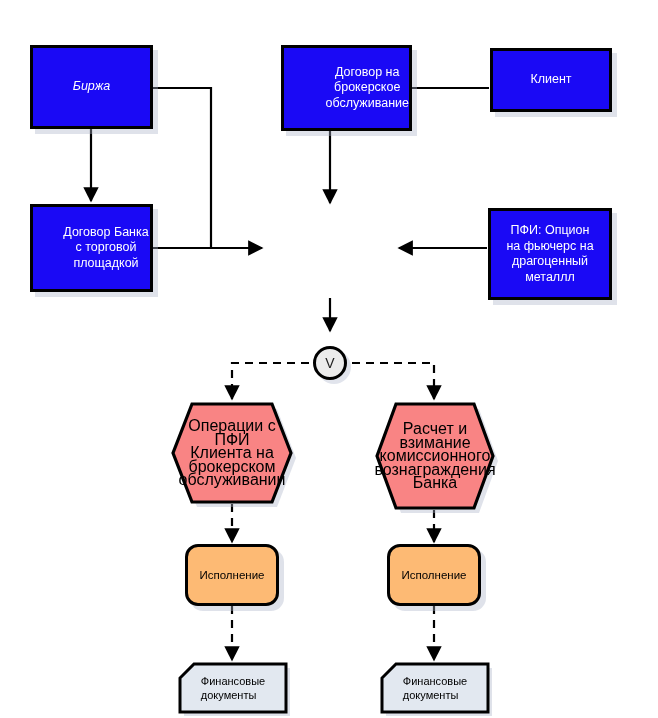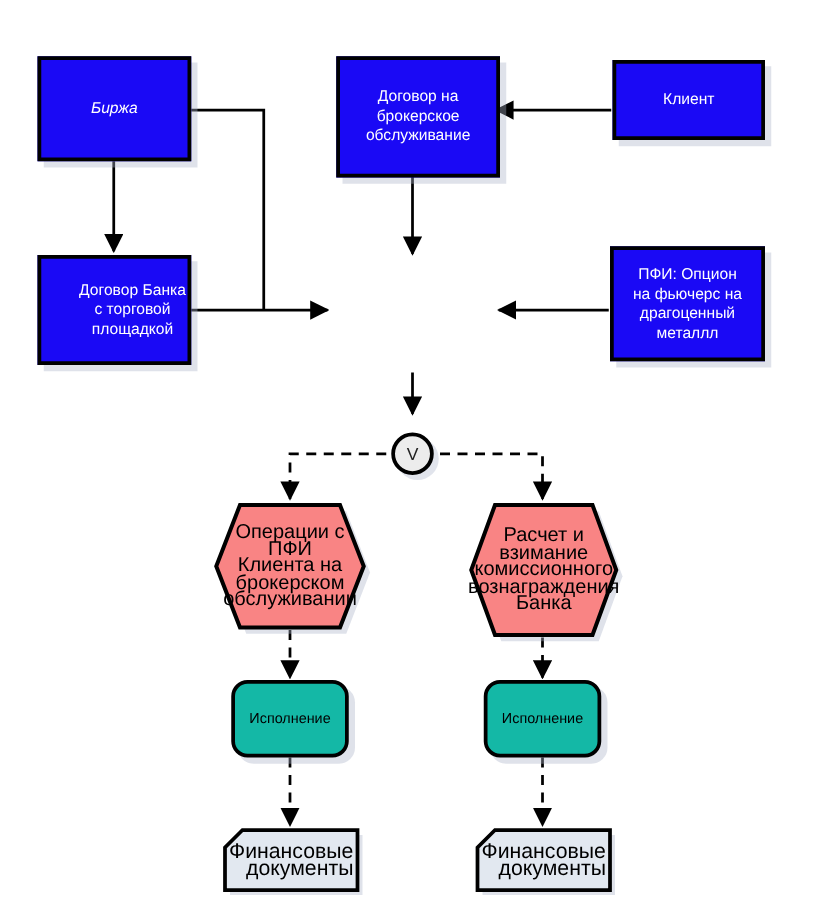--- a/index.html
+++ b/index.html
@@ -80,21 +80,21 @@
     justify-content: center;
     text-align: center;
     color: #000000;
     font-size: 16px;
     line-height: 13.5px;
     white-space: pre-line;
     z-index: 2;
   }
   
   .box-green {
-    background: #14b8a6;
+    background: #fdba74;
     border: 3px solid #000000;
     border-radius: 13px;
     box-shadow: 5px 5px 0 rgba(170,178,201,0.38);
   }
   .box-green .lbl {
     color: #000000;
     font-size: 11.5px;
     line-height: 14px;
   }
   
@@ -107,23 +107,23 @@
     left: 0; top: 0;
     overflow: visible;
   }
   .doc-wrap .lbl {
     position: absolute;
     left: 0; top: 0;
     width: 100%; height: 100%;
     display: flex;
     align-items: center;
     justify-content: center;
-    text-align: right;
-    color: #000000;
-    font-size: 17px;
+    text-align: left;
+    color: #000000;
+    font-size: 11px;
     line-height: 14.5px;
     white-space: pre-line;
     z-index: 2;
   }
   
   .junction {
     position: absolute;
     width: 34px;
     height: 34px;
     border-radius: 50%;
@@ -185,38 +185,38 @@
       <path d="M 232 606 L 232 660" marker-end="url(#arw)"></path>
 
       <path d="M 434 606 L 434 660" marker-end="url(#arw)"></path>
     </g>
   </svg>
 
   <div class="node box-blue" style="left:30px; top:45px; width:123px; height:84px;font-style:italic;">
     <span class="lbl">Биржа</span>
   </div>
 
-  <div class="node box-blue" style="left:269px; top:45px; width:131px; height:97px;">
+  <div class="node box-blue" style="left:281px; top:45px; width:131px; height:86px;justify-content:flex-end;">
     <span class="lbl">Договор на
 брокерское
 обслуживание</span>
   </div>
 
   <div class="node box-blue" style="left:490px; top:48px; width:122px; height:64px;">
     <span class="lbl">Клиент</span>
   </div>
 
   <div class="node box-blue" style="left:30px; top:204px; width:123px; height:88px;padding-left:29px;">
     <span class="lbl">Договор Банка
 с торговой
 площадкой</span>
   </div>
 
 
-  <div class="node box-blue" style="left:488px; top:197px; width:124px; height:92px;">
+  <div class="node box-blue" style="left:488px; top:208px; width:124px; height:92px;">
     <span class="lbl">ПФИ: Опцион
 на фьючерс на
 драгоценный
 металлл</span>
   </div>
 
   <div class="junction" style="left:313px; top:346px;">
     <span class="lbl">V</span>
   </div>
 

